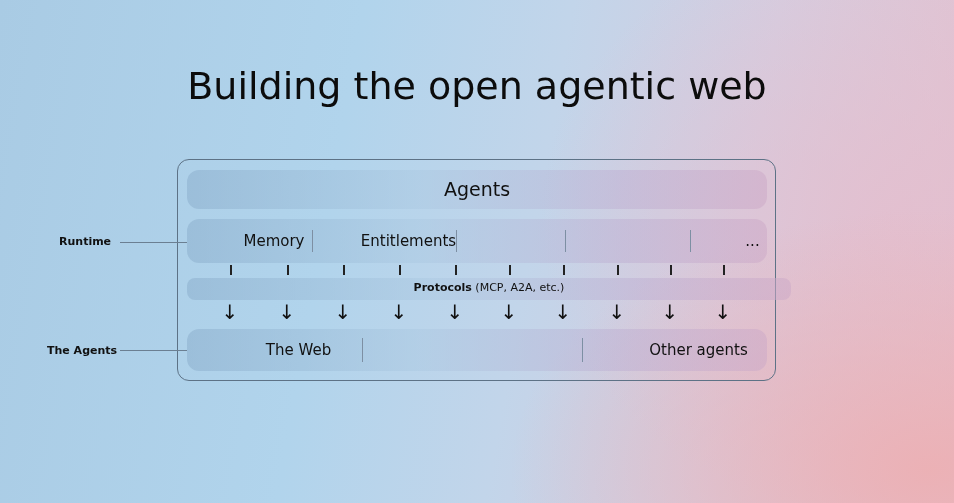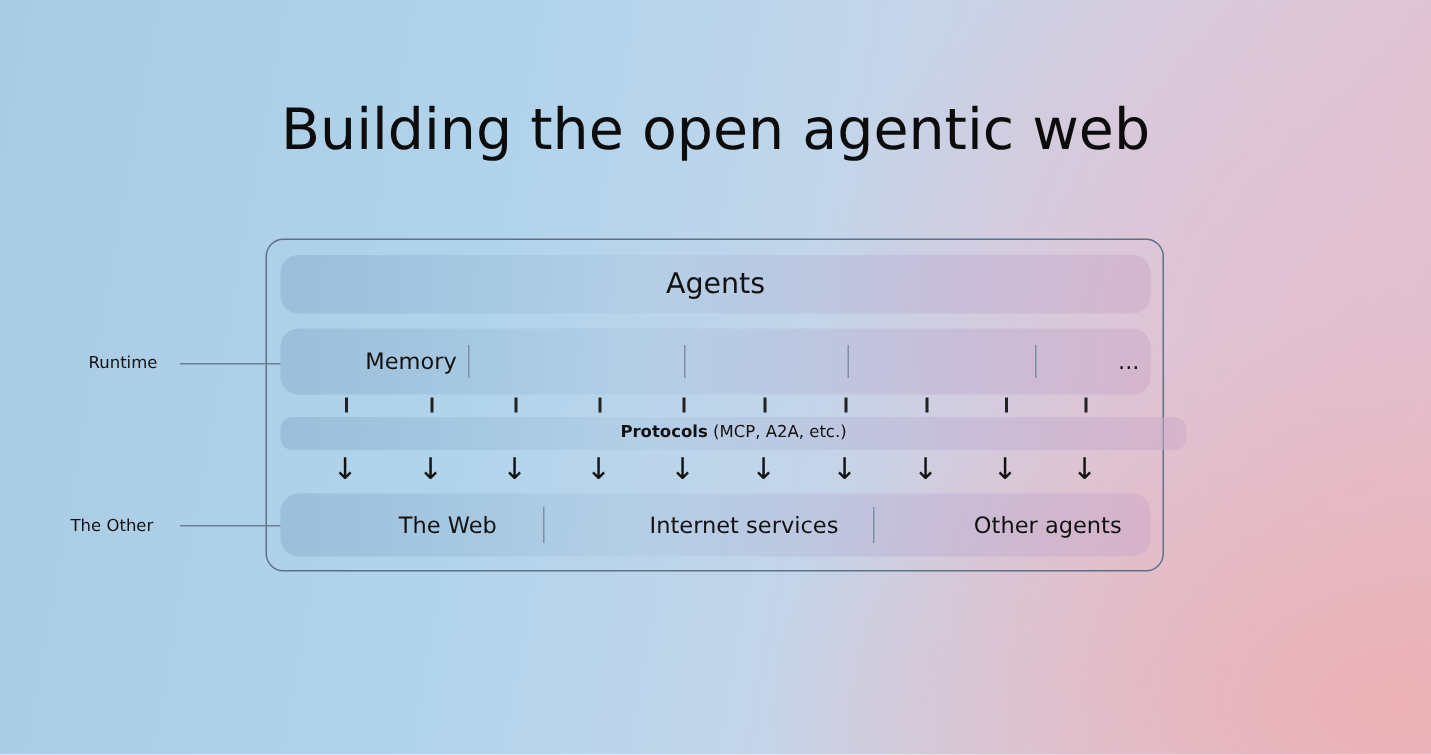--- a/index.html
+++ b/index.html
@@ -30,41 +30,42 @@
   .world { top:329px; height:42px; }
   .band-label { position:absolute; left:0; right:0; text-align:center; }
   .agents .band-label { top:8px; font-size:19px; font-weight:500; }
   .protocols .band-label { top:3px; font-size:11px; }
   .protocols .strong { font-weight:700; }
   .cell {
     position:absolute; top:0; height:100%; display:flex; align-items:center; justify-content:center;
     font-size:15px; font-weight:500;padding-left:24px;
   }
   .vsep { position:absolute; width:1px; background:#7d8fa3; }
-  .side-label { position:absolute; font-size:11px; font-weight:400; color:#111; }
+  .side-label { position:absolute; font-size:11px; font-weight:700; color:#111; }
   .hline { position:absolute; height:1px; background:#6b7f92; }
   .tick { position:absolute; width:1.5px; height:10px; background:#222; top:265px; }
   .arrow { position:absolute; top:300px; font-size:20px; line-height:24px; color:#111; transform:translateX(-50%); }
 </style>
 </head>
 <body>
 
 <div class="title">Building the open agentic web</div>
 
 <div class="frame"></div>
 
 <div class="band agents">
   <div class="band-label">Agents</div>
 </div>
 
 <div class="side-label" style="left:59px; top:235px;">Runtime</div>
 <div class="hline" style="left:120px; top:242px; width:67px;"></div>
 <div class="band runtime">
   <div class="cell" style="left:0; width:126px;">Memory</div>
   <div class="vsep" style="left:125px; top:11px; height:22px;"></div>
+  <div class="cell" style="left:126px; width:143px;">Entitlements</div>
   <div class="vsep" style="left:269px; top:11px; height:22px;"></div>
   <div class="vsep" style="left:378px; top:11px; height:22px;"></div>
   <div class="vsep" style="left:503px; top:11px; height:22px;"></div>
   <div class="cell" style="left:503px; width:77px;">...</div>
 </div>
 
 <div id="ticks">
     <div class="tick" style="left: 230px;"></div>
     <div class="tick" style="left: 287px;"></div>
     <div class="tick" style="left: 343px;"></div>
@@ -87,21 +88,20 @@
     <div class="arrow" style="left: 343px;">↓</div>
     <div class="arrow" style="left: 399px;">↓</div>
     <div class="arrow" style="left: 455px;">↓</div>
     <div class="arrow" style="left: 509px;">↓</div>
     <div class="arrow" style="left: 563px;">↓</div>
     <div class="arrow" style="left: 617px;">↓</div>
     <div class="arrow" style="left: 670px;">↓</div>
     <div class="arrow" style="left: 723px;">↓</div>
   </div>
 
-<div class="side-label" style="left:47px; top:344px;">The Other</div>
+<div class="side-label" style="left:47px; top:344px;">The Agents</div>
 <div class="hline" style="left:120px; top:350px; width:67px;"></div>
 <div class="band world">
   <div class="cell" style="left:0; width:175px;">The Web</div>
   <div class="vsep" style="left:175px; top:9px; height:24px;"></div>
-  <div class="cell" style="left:175px; width:220px;">Internet services</div>
   <div class="vsep" style="left:395px; top:9px; height:24px;"></div>
   <div class="cell" style="left:395px; width:185px;">Other agents</div>
 </div>
 
 </body></html>

